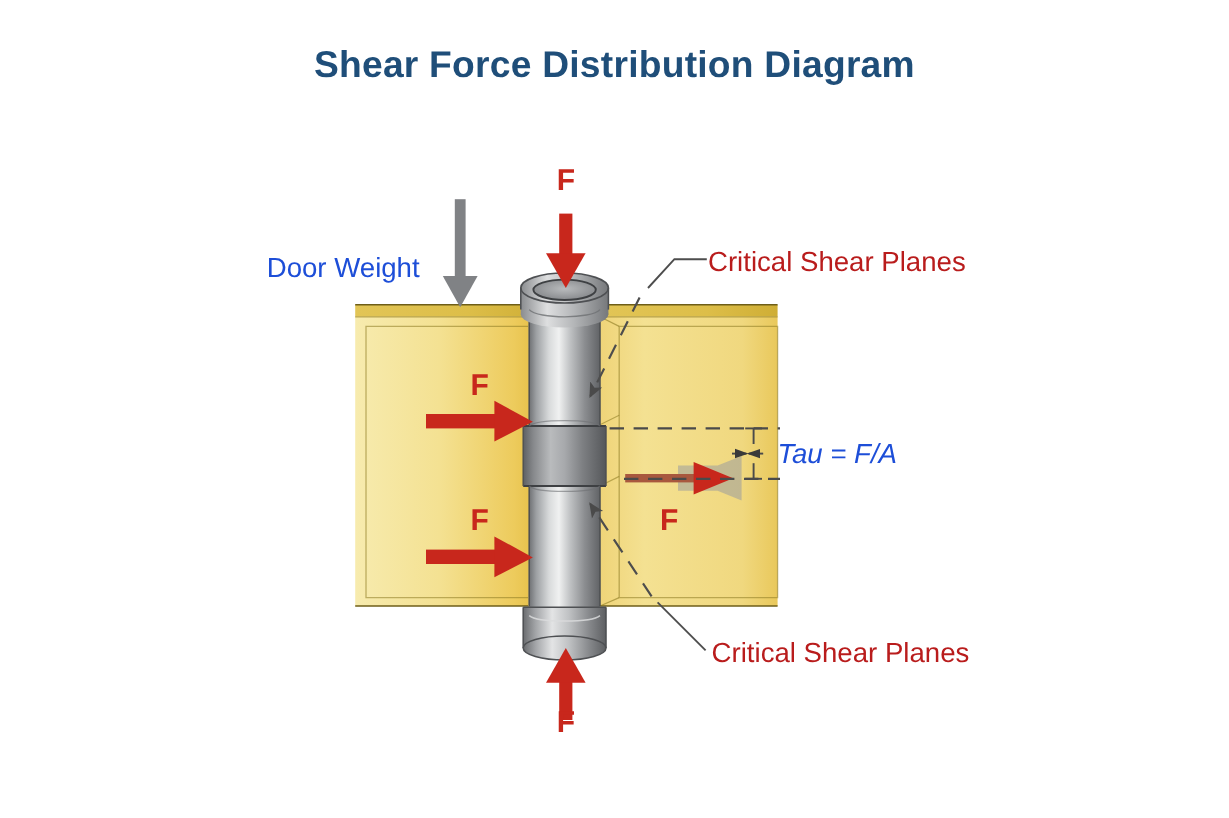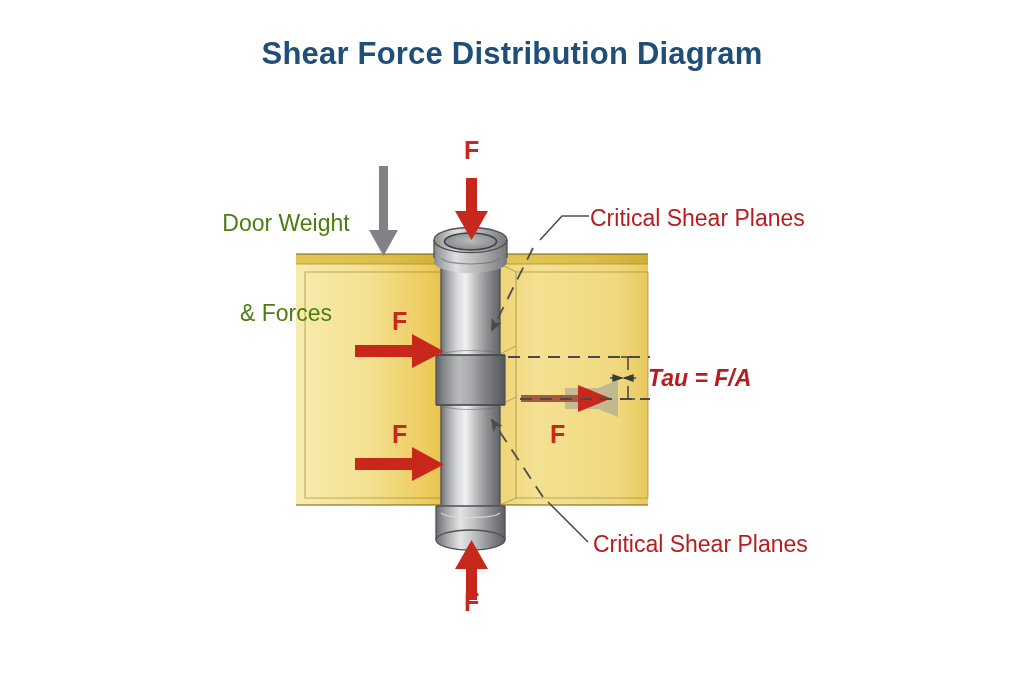--- a/index.html
+++ b/index.html
@@ -8,24 +8,24 @@
     font-family:"Liberation Sans", sans-serif;
     position:relative;
   }
   #stage{position:absolute;inset:0;}
   #svg{position:absolute;top:0;left:0;}
   .ttl{
     position:absolute;top:36px;left:0;width:1024px;text-align:center;
     font-size:31px;font-weight:bold;color:#1F4E79;letter-spacing:.2px;
   }
   .lbl{position:absolute;white-space:pre;}
-  .lbl-black{color:#4d7c0f;font-size:23px;line-height:30px;}
+  .lbl-black{color:#1d4ed8;font-size:23px;line-height:30px;}
   .lbl-red{color:#b91c1c;font-size:23px;}
   .lbl-F{color:#C8271C;font-size:25px;font-weight:bold;}
-  .lbl-tau{color:#b91c1c;font-size:23px;font-style:italic;font-weight:bold;}
+  .lbl-tau{color:#1d4ed8;font-size:23px;font-style:italic;font-weight:normal;}
 </style>
 </head>
 <body>
 
 <div id="stage">
 
   <div class="ttl">Shear Force Distribution Diagram</div>
 
   <svg id="svg" width="1024" height="682" viewBox="0 0 1024 682">
     <defs>
@@ -202,21 +202,20 @@
       <path d="M628,386 L628,399" stroke-width="1.6"></path>
       <path d="M621,357 L635,357" stroke-width="1.6"></path>
       <path d="M621,399 L635,399" stroke-width="1.6"></path>
       <path d="M636,378 L624,378" stroke-width="1.6" marker-end="url(#mTick)"></path>
       <path d="M610,378 L622,378" stroke-width="1.6" marker-end="url(#mTick)"></path>
     </g>
   </svg>
 
   <div class="lbl lbl-black" style="left:196px;top:148px;width:180px;text-align:center;">
     <div>Door Weight</div>
-    <div>&amp; Forces</div>
   </div>
 
   <div class="lbl lbl-red" style="left:590px;top:205px;">Critical Shear Planes</div>
 
   <div class="lbl lbl-red" style="left:593px;top:531px;">Critical Shear Planes</div>
 
   <div class="lbl lbl-tau" style="left:648px;top:365px;">Tau = F/A</div>
 
   <div class="lbl lbl-F" style="left:464px;top:136px;">F</div>
   <div class="lbl lbl-F" style="left:464px;top:588px;">F</div>

